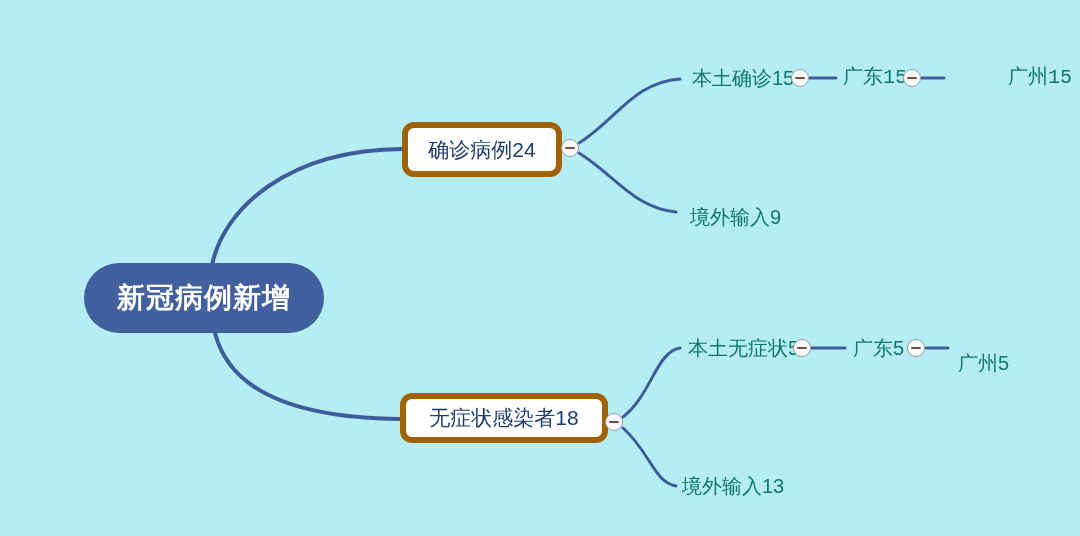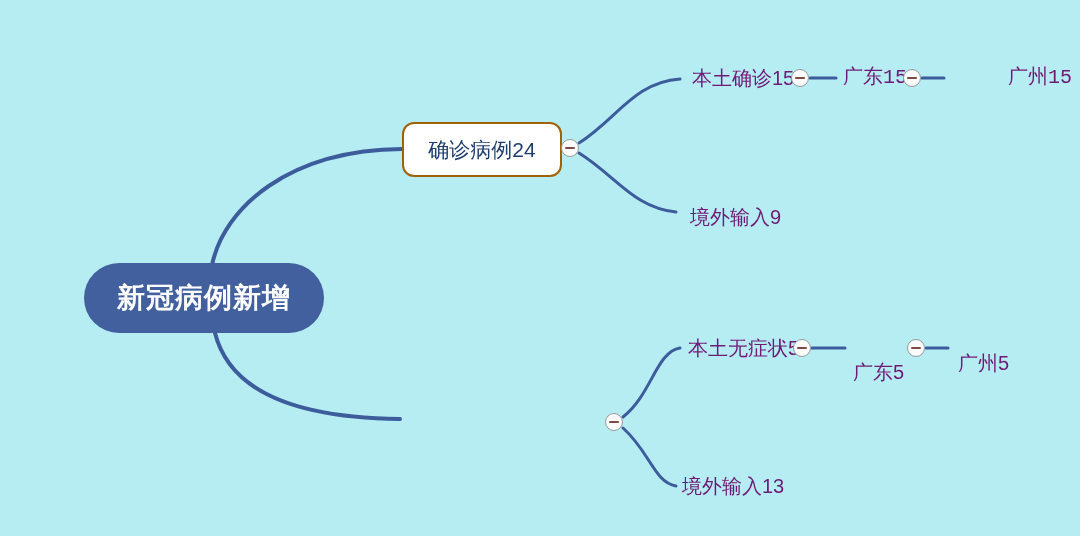--- a/index.html
+++ b/index.html
@@ -35,21 +35,21 @@
     display: flex;
     align-items: center;
     justify-content: center;
     letter-spacing: 1px;
     box-sizing: border-box;
     cursor: pointer;
   }
   .branch-node {
     position: absolute;
     background: #FFFFFF;
-    border: 2px solid #a16207;
+    border: 6px solid #a16207;
     border-radius: 12px;
     color: #1C3C6E;
     font-size: 21px;
     display: flex;
     align-items: center;
     justify-content: center;
     box-sizing: border-box;
     cursor: pointer;
   }
   .branch-node.b1 {
@@ -80,21 +80,21 @@
   }
   .collapse-btn .minus {
     display: block;
     width: 10px;
     height: 2px;
     background: #7E4A45;
     border-radius: 1px;
   }
   .leaf-label {
     position: absolute;
-    color: #701a75;
+    color: #0f766e;
     font-size: 20px;
     line-height: 22px;
     white-space: nowrap;
     cursor: pointer;
   }
 </style>
 </head>
 <body>
 
 <div class="canvas">
@@ -131,28 +131,29 @@
   <div class="collapse-btn" style="left:791px; top:69px;">
     <span class="minus"></span>
   </div>
   <div class="leaf-label" style="left:843px; top:67px;font-family:Liberation Mono, monospace;">广东15</div>
   <div class="collapse-btn" style="left:903px; top:69px;">
     <span class="minus"></span>
   </div>
   <div class="leaf-label" style="left:1008px; top:67px;font-family:Liberation Mono, monospace;">广州15</div>
   <div class="leaf-label" style="left:690px; top:206px;">境外输入9</div>
 
+  <div class="branch-node b2">无症状感染者18</div>
   <div class="collapse-btn" style="left:605px; top:413px;">
     <span class="minus"></span>
   </div>
 
   <div class="leaf-label" style="left:688px; top:337px;">本土无症状5</div>
   <div class="collapse-btn" style="left:793px; top:339px;">
     <span class="minus"></span>
   </div>
-  <div class="leaf-label" style="left:853px; top:337px;margin-top:24px;">广东5</div>
+  <div class="leaf-label" style="left:853px; top:337px;">广东5</div>
   <div class="collapse-btn" style="left:907px; top:339px;">
     <span class="minus"></span>
   </div>
   <div class="leaf-label" style="left:958px; top:352px;">广州5</div>
   <div class="leaf-label" style="left:682px; top:475px;text-align:center;">境外输入13</div>
 
 </div>
 
 </body></html>

